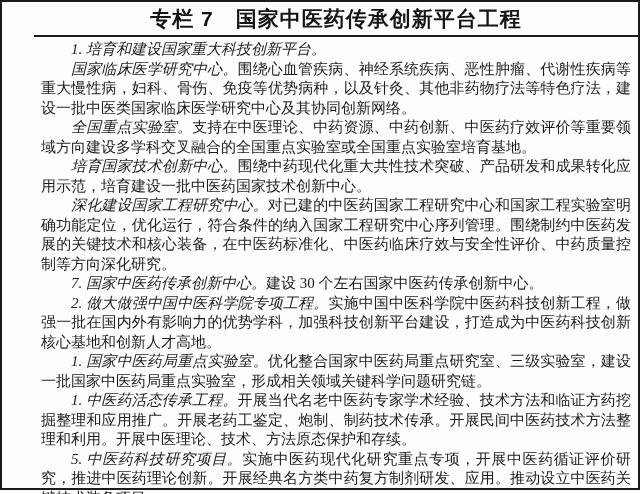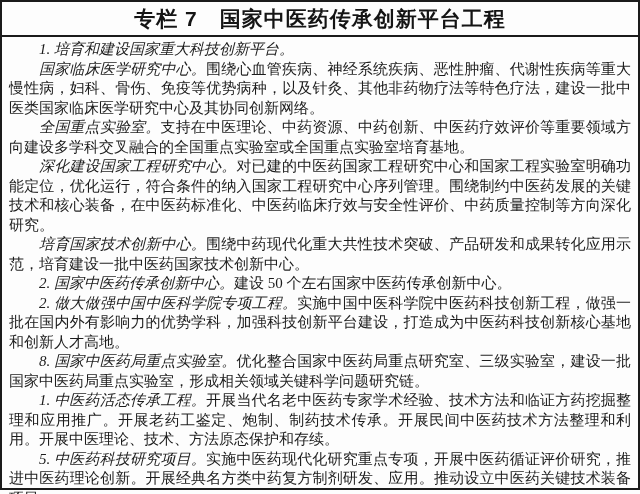--- a/index.html
+++ b/index.html
@@ -15,20 +15,21 @@
     color: #1f1f1f;
     overflow: hidden;
   }
   .panel {
     position: absolute;
     left: 0; top: 0;
     width: 640px; height: 490px;
     box-sizing: border-box;
     border: 2px solid #1b1b1b;
     background: #fdfdfd;
+    padding-left: 32px;
   }
   .panel-title {
     height: 35px;
     box-sizing: border-box;
     border-bottom: 2px solid #1b1b1b;
     display: flex;
     align-items: center;
     justify-content: center;
     font-family: "Liberation Sans", sans-serif;
     font-weight: bold;
@@ -61,22 +62,22 @@
 </head>
 <body>
 
 <div class="page">
   <div class="panel">
     <div class="panel-title">专栏 7　国家中医药传承创新平台工程</div>
     <div class="panel-body">
       <p class="para"><span class="lead">1. 培育和建设国家重大科技创新平台。</span><span class="rest"></span></p>
       <p class="para"><span class="lead">国家临床医学研究中心。</span><span class="rest">围绕心血管疾病、神经系统疾病、恶性肿瘤、代谢性疾病等重大慢性病，妇科、骨伤、免疫等优势病种，以及针灸、其他非药物疗法等特色疗法，建设一批中医类国家临床医学研究中心及其协同创新网络。</span></p>
       <p class="para"><span class="lead">全国重点实验室。</span><span class="rest">支持在中医理论、中药资源、中药创新、中医药疗效评价等重要领域方向建设多学科交叉融合的全国重点实验室或全国重点实验室培育基地。</span></p>
+      <p class="para"><span class="lead">培育国家技术创新中心。</span><span class="rest">围绕中药现代化重大共性技术突破、产品研发和成果转化应用示范，培育建设一批中医药国家技术创新中心。</span></p>
       <p class="para"><span class="lead">深化建设国家工程研究中心。</span><span class="rest">对已建的中医药国家工程研究中心和国家工程实验室明确功能定位，优化运行，符合条件的纳入国家工程研究中心序列管理。围绕制约中医药发展的关键技术和核心装备，在中医药标准化、中医药临床疗效与安全性评价、中药质量控制等方向深化研究。</span></p>
-      <p class="para"><span class="lead">培育国家技术创新中心。</span><span class="rest">围绕中药现代化重大共性技术突破、产品研发和成果转化应用示范，培育建设一批中医药国家技术创新中心。</span></p>
-      <p class="para"><span class="lead">2. 国家中医药传承创新中心。</span><span class="rest">建设 50 个左右国家中医药传承创新中心。</span></p>
+      <p class="para"><span class="lead">7. 国家中医药传承创新中心。</span><span class="rest">建设 30 个左右国家中医药传承创新中心。</span></p>
       <p class="para"><span class="lead">2. 做大做强中国中医科学院专项工程。</span><span class="rest">实施中国中医科学院中医药科技创新工程，做强一批在国内外有影响力的优势学科，加强科技创新平台建设，打造成为中医药科技创新核心基地和创新人才高地。</span></p>
-      <p class="para"><span class="lead">8. 国家中医药局重点实验室。</span><span class="rest">优化整合国家中医药局重点研究室、三级实验室，建设一批国家中医药局重点实验室，形成相关领域关键科学问题研究链。</span></p>
+      <p class="para"><span class="lead">1. 国家中医药局重点实验室。</span><span class="rest">优化整合国家中医药局重点研究室、三级实验室，建设一批国家中医药局重点实验室，形成相关领域关键科学问题研究链。</span></p>
       <p class="para"><span class="lead">1. 中医药活态传承工程。</span><span class="rest">开展当代名老中医药专家学术经验、技术方法和临证方药挖掘整理和应用推广。开展老药工鉴定、炮制、制药技术传承。开展民间中医药技术方法整理和利用。开展中医理论、技术、方法原态保护和存续。</span></p>
       <p class="para"><span class="lead">5. 中医药科技研究项目。</span><span class="rest">实施中医药现代化研究重点专项，开展中医药循证评价研究，推进中医药理论创新。开展经典名方类中药复方制剂研发、应用。推动设立中医药关键技术装备项目。</span></p>
     </div>
   </div>
 </div>
 
 </body></html>

